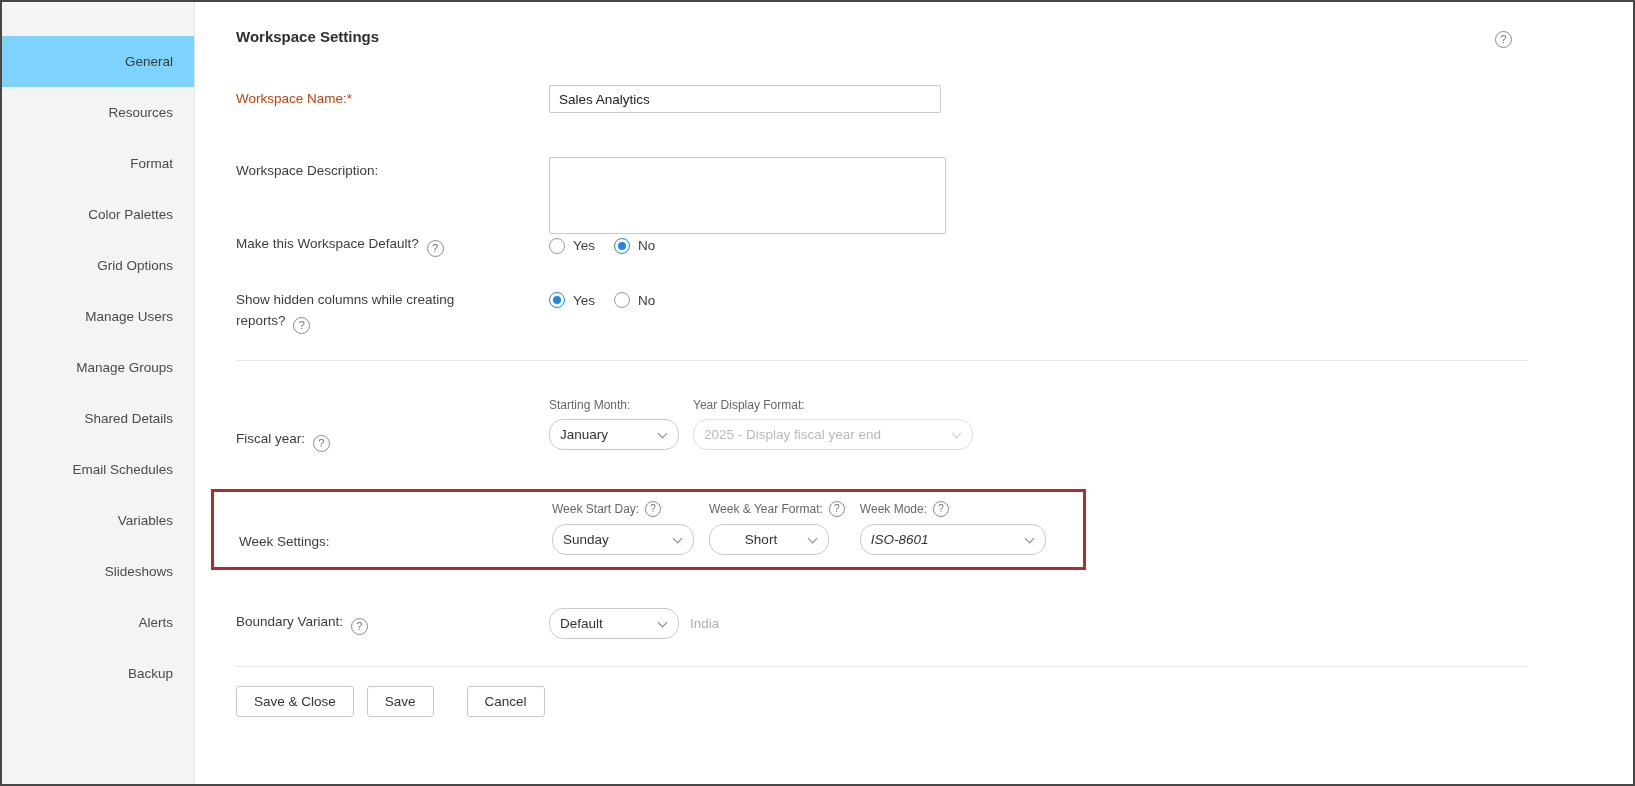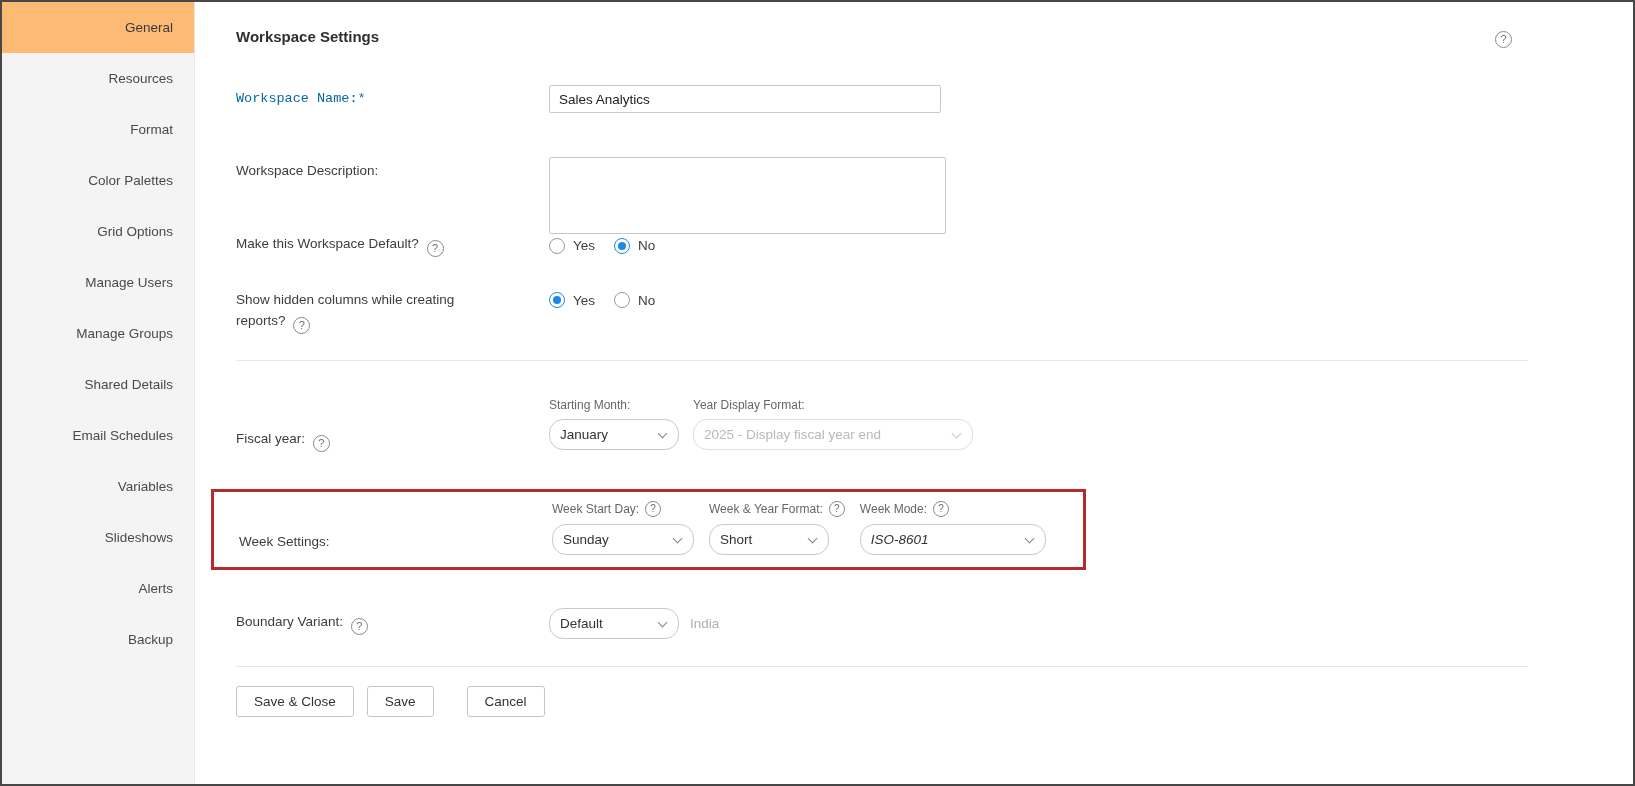--- a/index.html
+++ b/index.html
@@ -11,35 +11,35 @@
   }
   
   .sidebar {
     width:193px; flex:0 0 193px; background:#f4f4f4; border-right:1px solid #e6e6e6;
     padding-top:0;
   }
   .side-item {
     height:51px; display:flex; align-items:center; justify-content:flex-end;
     padding-right:21px; font-size:13.5px; color:#4a4a4a; cursor:pointer;
   }
-  .side-item.active { background:#fdba74; color:#3a3a3a; }
+  .side-item.active { background:#7dd3fc; color:#3a3a3a;margin-top:34px; }
   
   .content { flex:1; position:relative; padding:26px 0 0 41px; background:#fff; }
   .page-title { font-size:15px; font-weight:bold; color:#2f2f2f; }
   .help-icon {
     display:inline-flex; align-items:center; justify-content:center;
     width:17px; height:17px; border:1px solid #8a8a8a; border-radius:50%;
     color:#6f6f6f; font-size:11px; line-height:1; flex:0 0 auto; background:#fff;
   }
   .header-help { position:absolute; top:29px; right:121px; }
   .rows { width:1292px; }
   .row { display:flex; align-items:center; }
   .row-label { width:313px; flex:0 0 313px; font-size:13.5px; color:#3c3c3c; padding-right:45px; line-height:1.55; }
   .row-label .help-icon { vertical-align:-4px; margin-left:4px; }
-  .required-label { color:#0369a1;font-family:Liberation Mono, monospace; }
+  .required-label { color:#c2410c; }
   .text-input {
     width:392px; height:28px; border:1px solid #c9c9c9; border-radius:2px;
     padding:0 9px; font-size:13.5px; color:#222; font-family:"Liberation Sans",sans-serif;
     outline:none;
   }
   .textarea {
     width:397px; height:77px; border:1px solid #c9c9c9; border-radius:2px;
     resize:none; padding:6px 9px; font-size:13.5px; font-family:"Liberation Sans",sans-serif;
     outline:none;
   }
@@ -219,21 +219,21 @@
             <div class="select" style="width:142px;">
               <span>Sunday</span>
               <span class="chev"></span>
             </div>
           </div>
           <div>
             <div class="grp-label">
               <span>Week &amp; Year Format:</span>
               <span class="help-icon">?</span>
             </div>
-            <div class="select" style="width:120px;">
+            <div class="select" style="width:120px;text-align:center;">
               <span>Short</span>
               <span class="chev"></span>
             </div>
           </div>
           <div>
             <div class="grp-label">
               <span>Week Mode:</span>
               <span class="help-icon">?</span>
             </div>
             <div class="select" style="width:186px;font-style:italic;">

